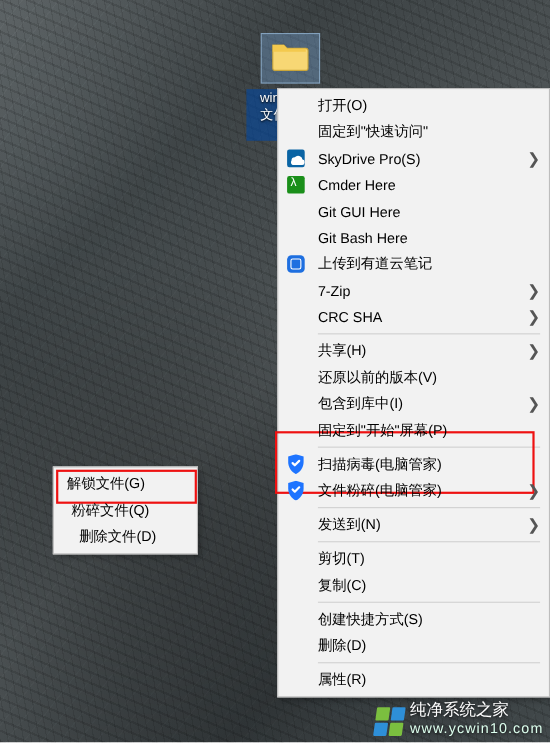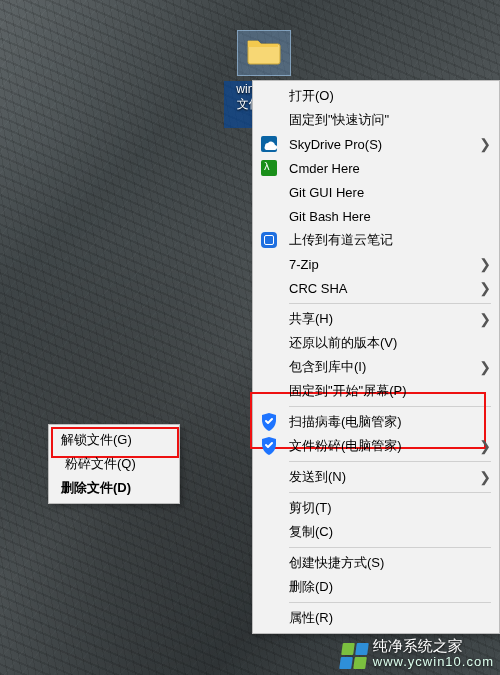--- a/index.html
+++ b/index.html
@@ -330,21 +330,21 @@
   </div>
 
 <div class="menu menu-sub" id="menu-sub">
   <div class="hlbox hl-sub"></div>
 <div class="item" style="padding-left: 12px;">
       <span class="lbl">解锁文件(G)</span>
     </div>
     <div class="item" style="padding-left: 16px;">
       <span class="lbl">粉碎文件(Q)</span>
     </div>
-    <div class="item" style="padding-left: 12px; font-weight: bold;">
+    <div class="item" style="padding-left: 23px;">
       <span class="lbl">删除文件(D)</span>
     </div>
   </div>
 
 <div class="watermark">
   <div class="wm-logo">
     <div class="wm-a"></div>
       <div class="wm-b"></div>
       <div class="wm-c"></div>
       <div class="wm-d"></div>

